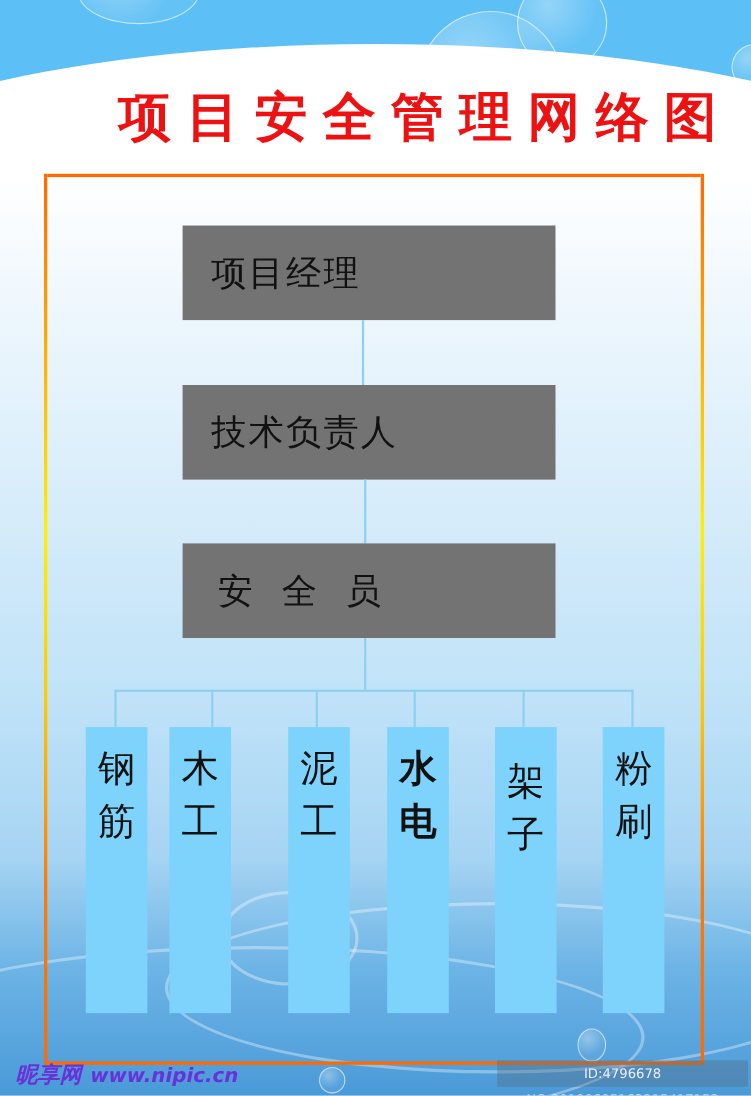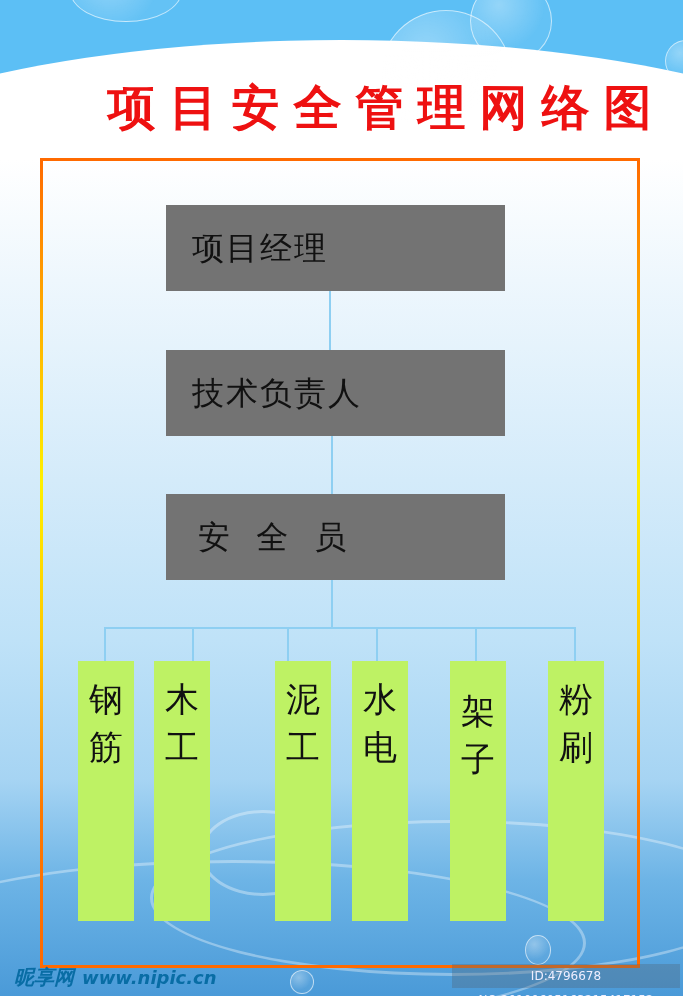--- a/index.html
+++ b/index.html
@@ -12,23 +12,23 @@
   .title{position:absolute;left:0;top:72px;width:683px;text-align:center;color:#ee1111;
     font-family:"DejaVu Sans",sans-serif;font-weight:bold;font-size:48px;letter-spacing:14px;line-height:70px;padding-left:45px;}
   .frame{position:absolute;left:40px;top:158px;width:600px;height:810px;border:3px solid;box-sizing:border-box;
     border-image:linear-gradient(180deg,#ff6a00 0%,#ffb000 20%,#fff000 40%,#ffc800 60%,#ff7a00 80%,#ff6a00 100%) 1;}
   .bottom-swirl{position:absolute;left:0;top:800px;width:683px;height:196px;overflow:hidden;}
   .swirl{position:absolute;border-radius:50%;border:3px solid rgba(255,255,255,0.35);}
   .box{position:absolute;left:166px;width:339px;height:86px;background:#737373;}
   .box span{position:absolute;left:26px;top:0;line-height:86px;font-size:32px;color:#111;letter-spacing:2px;}
   .vline{position:absolute;width:2px;background:#8ecff2;}
   .hline{position:absolute;height:2px;background:#8ecff2;}
-  .col{position:absolute;top:661px;width:56px;height:260px;background:#bef264;}
+  .col{position:absolute;top:661px;width:56px;height:260px;background:#7dd3fc;}
   .col span{display:block;width:100%;text-align:center;font-size:34px;line-height:48px;padding-top:14px;color:#111;}
-  .wm-left{position:absolute;left:14px;top:964px;color:#0369a1;font-size:18px;font-weight:bold;font-style:italic;opacity:0.92;}
+  .wm-left{position:absolute;left:14px;top:964px;color:#6d28d9;font-size:18px;font-weight:bold;font-style:italic;opacity:0.92;}
   .wm-left b{font-size:20px;margin-right:8px;}
   .wm-right{position:absolute;left:452px;top:964px;width:228px;height:24px;background:rgba(80,100,120,0.35);color:#eef;font-size:12px;line-height:24px;text-align:center;}
 </style>
 </head>
 <body>
 
 <div class="top-band">
   <div class="top-arc"></div>
 </div>
 <div class="bubble" style="left:70px;top:-40px;width:110px;height:60px;"></div>
@@ -70,24 +70,24 @@
 <div class="vline" style="left:376px;top:627px;height:34px;"></div>
 <div class="vline" style="left:475px;top:627px;height:34px;"></div>
 <div class="vline" style="left:574px;top:627px;height:34px;"></div>
 
 <div class="col" style="left:78px;">
   <span style="width:1em;margin:0 auto;">钢筋</span>
 </div>
 <div class="col" style="left:154px;">
   <span style="width:1em;margin:0 auto;">木工</span>
 </div>
-<div class="col" style="left:275px;">
+<div class="col" style="left:262px;">
   <span style="width:1em;margin:0 auto;">泥工</span>
 </div>
-<div class="col" style="left:352px;">
+<div class="col" style="left:352px;font-weight:bold;">
   <span style="width:1em;margin:0 auto;">水电</span>
 </div>
 <div class="col" style="left:450px;">
   <span style="width:1em;margin:12px auto;">架子</span>
 </div>
 <div class="col" style="left:548px;">
   <span style="width:1em;margin:0 auto;">粉刷</span>
 </div>
 
 <div class="wm-left">

